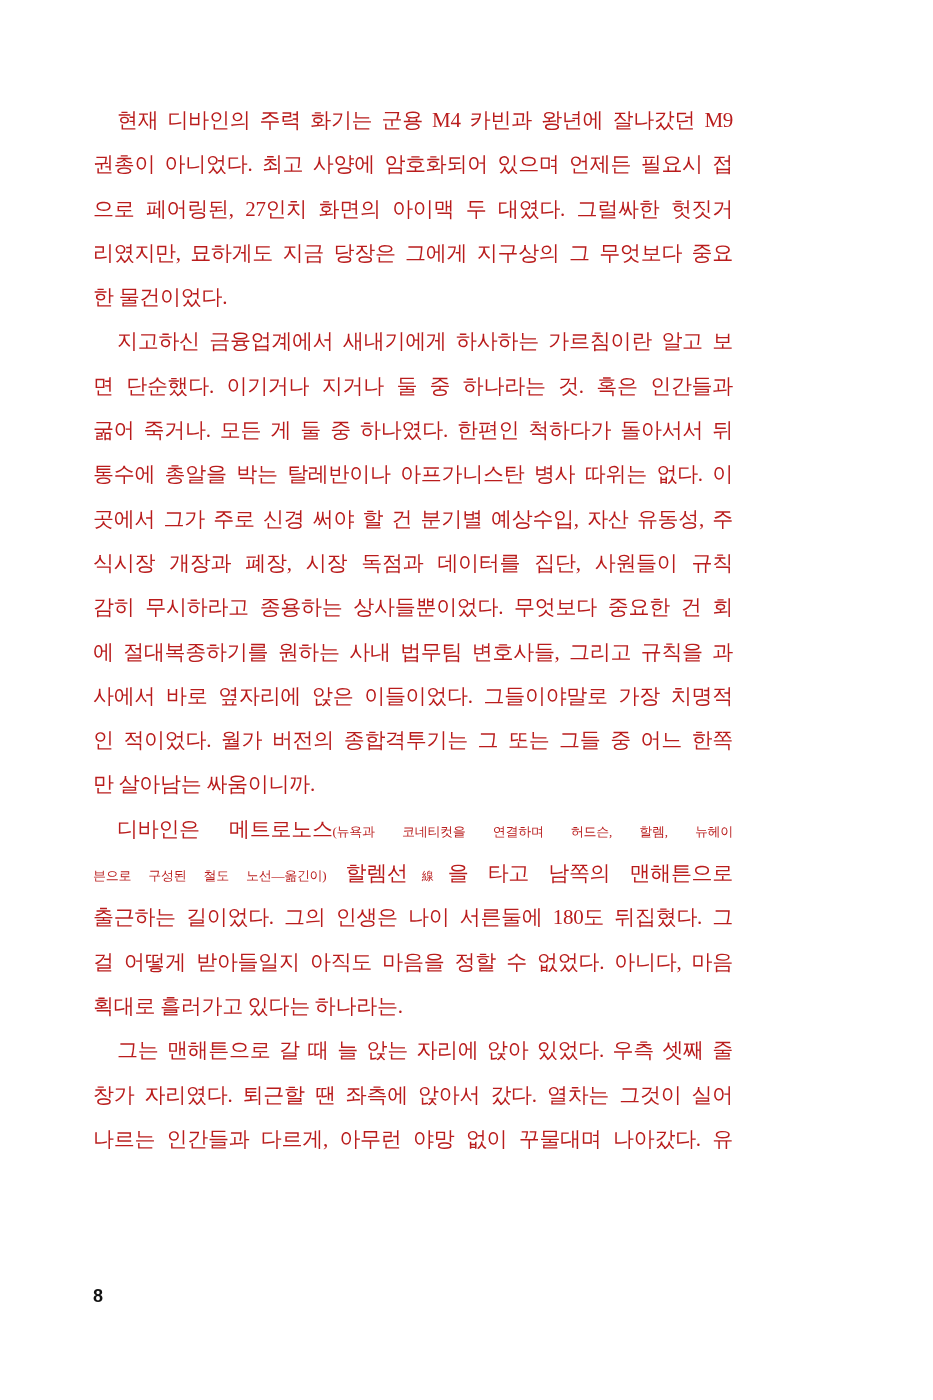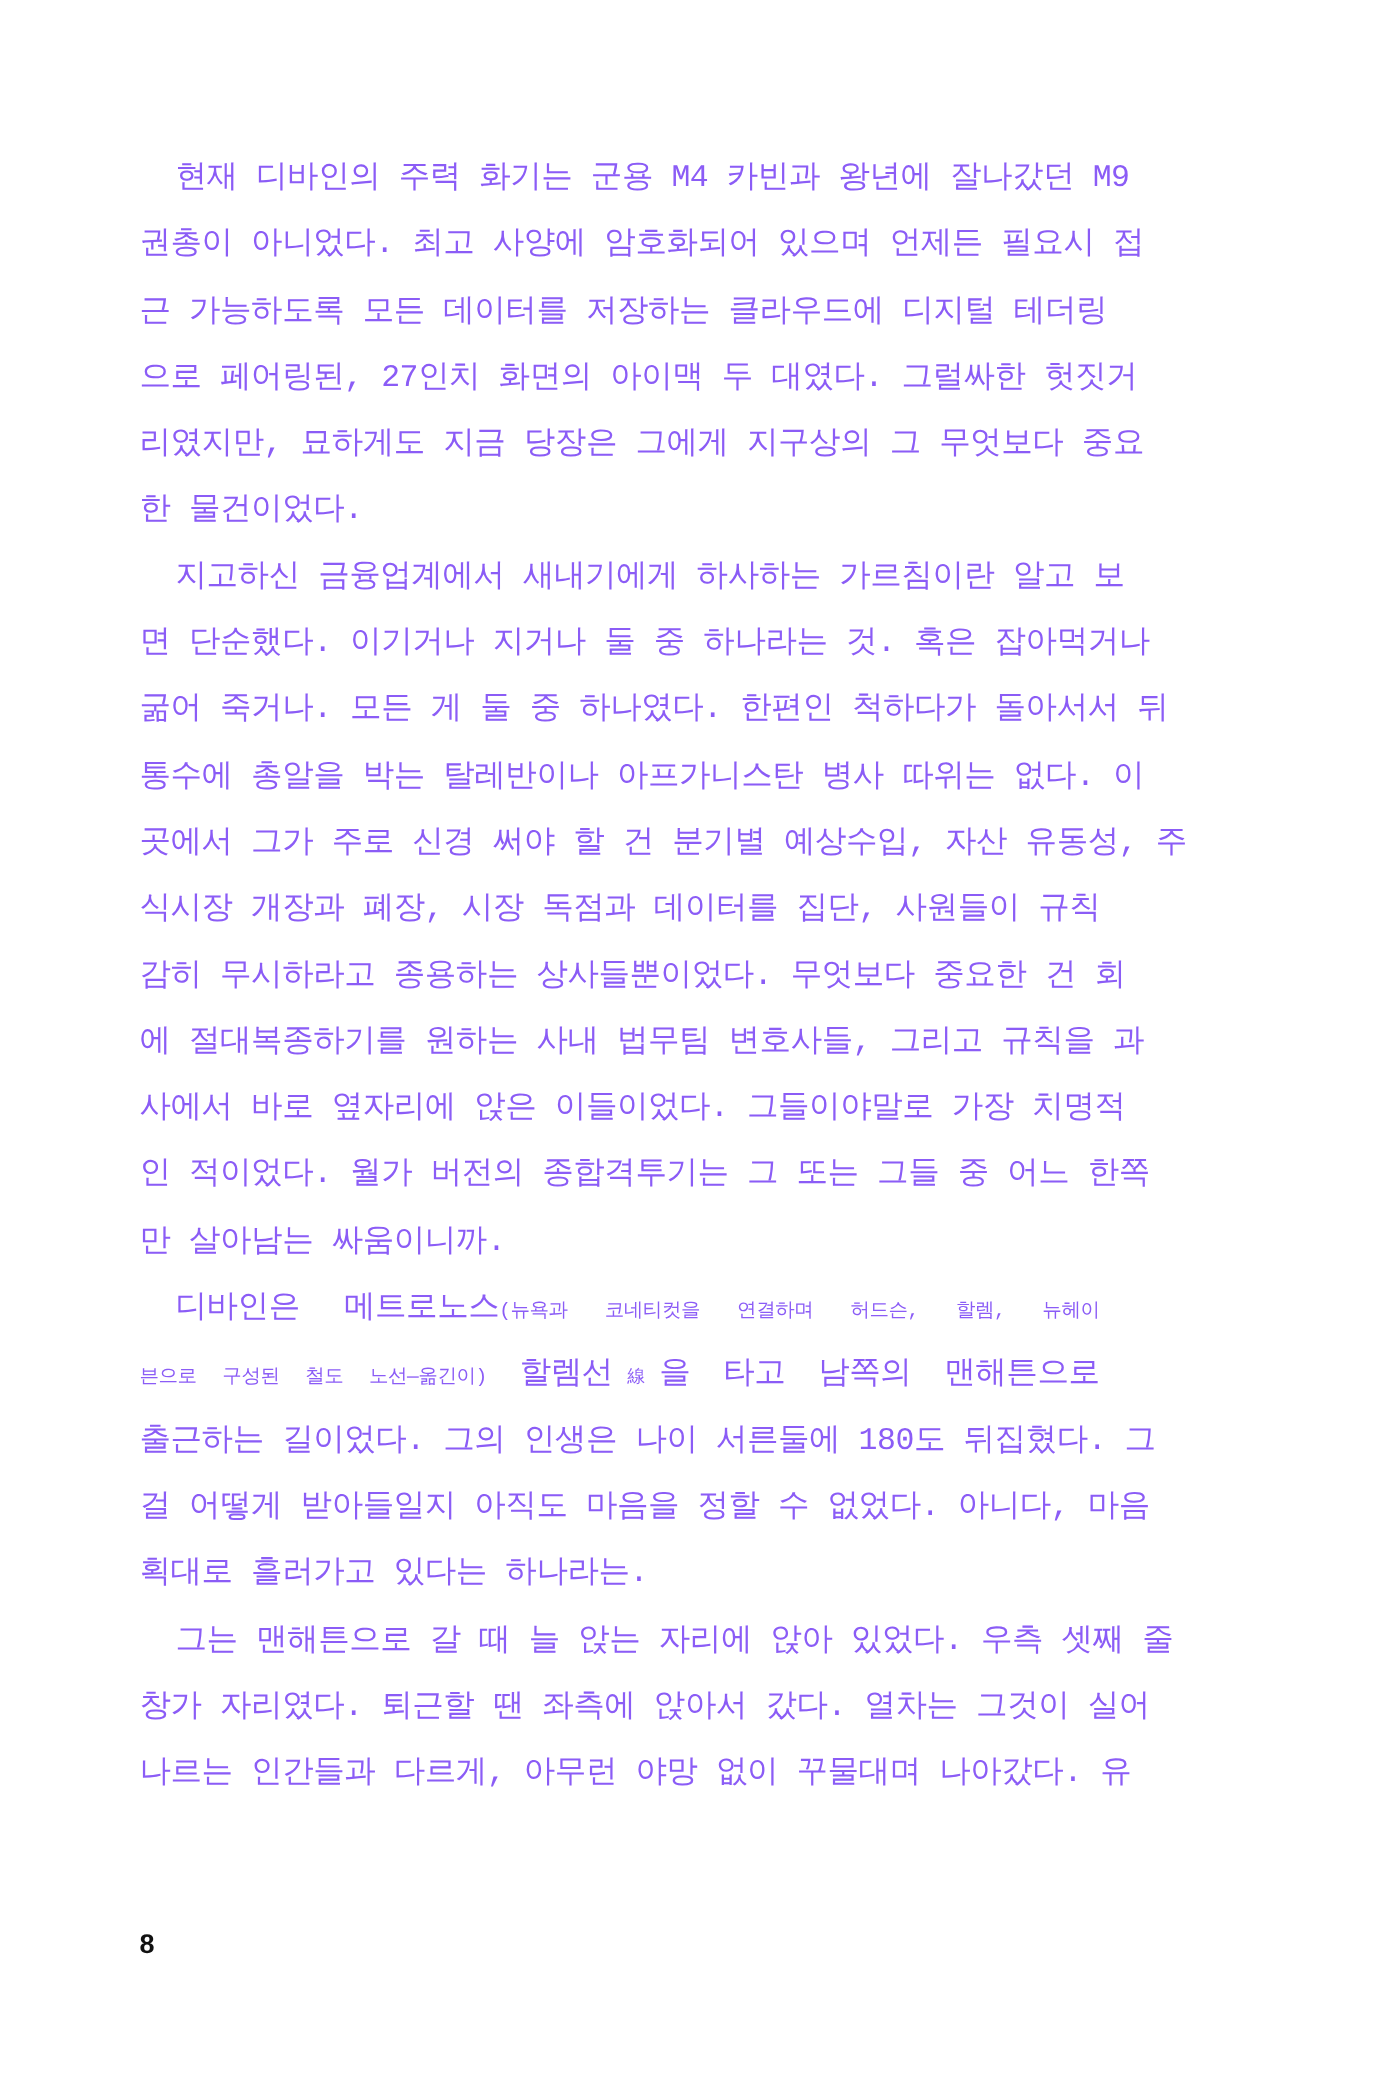--- a/index.html
+++ b/index.html
@@ -3,23 +3,23 @@
 <meta charset="utf-8">
 <style>
   html, body { margin: 0; padding: 0; background: #ffffff; }
   body { width: 933px; height: 1400px; position: relative; overflow: hidden; }
   .page { position: absolute; left: 0; top: 0; width: 933px; height: 1400px; background: #fff; }
   .text-block {
     position: absolute;
     left: 93px;
     top: 98px;
     width: 640px;
-    font-family: Liberation Mono, monospace;
+    font-family: Liberation Serif, serif;
     font-size: 21px;
-    color: #8b5cf6;
+    color: #b91c1c;
     line-height: 44.3px;
   }
   .line {
     display: block;
     white-space: nowrap;
     text-align: justify;
     text-align-last: justify;
     height: 44.3px;
     letter-spacing: -0.3px;
   }
@@ -37,27 +37,26 @@
   }
 </style>
 </head>
 <body>
 
 <div class="page">
   <div class="text-block">
 
     <span class="line indent">현재 디바인의 주력 화기는 군용 M4 카빈과 왕년에 잘나갔던 M9</span>
     <span class="line">권총이 아니었다. 최고 사양에 암호화되어 있으며 언제든 필요시 접</span>
-    <span class="line">근 가능하도록 모든 데이터를 저장하는 클라우드에 디지털 테더링</span>
     <span class="line">으로 페어링된, 27인치 화면의 아이맥 두 대였다. 그럴싸한 헛짓거</span>
     <span class="line">리였지만, 묘하게도 지금 당장은 그에게 지구상의 그 무엇보다 중요</span>
     <span class="line last">한 물건이었다.</span>
 
     <span class="line indent">지고하신 금융업계에서 새내기에게 하사하는 가르침이란 알고 보</span>
-    <span class="line">면 단순했다. 이기거나 지거나 둘 중 하나라는 것. 혹은 잡아먹거나</span>
+    <span class="line">면 단순했다. 이기거나 지거나 둘 중 하나라는 것. 혹은 인간들과</span>
     <span class="line">굶어 죽거나. 모든 게 둘 중 하나였다. 한편인 척하다가 돌아서서 뒤</span>
     <span class="line">통수에 총알을 박는 탈레반이나 아프가니스탄 병사 따위는 없다. 이</span>
     <span class="line">곳에서 그가 주로 신경 써야 할 건 분기별 예상수입, 자산 유동성, 주</span>
     <span class="line">식시장 개장과 폐장, 시장 독점과 데이터를 집단, 사원들이 규칙</span>
     <span class="line">감히 무시하라고 종용하는 상사들뿐이었다. 무엇보다 중요한 건 회</span>
     <span class="line">에 절대복종하기를 원하는 사내 법무팀 변호사들, 그리고 규칙을 과</span>
     <span class="line">사에서 바로 옆자리에 앉은 이들이었다. 그들이야말로 가장 치명적</span>
     <span class="line">인 적이었다. 월가 버전의 종합격투기는 그 또는 그들 중 어느 한쪽</span>
     <span class="line last">만 살아남는 싸움이니까.</span>
 

